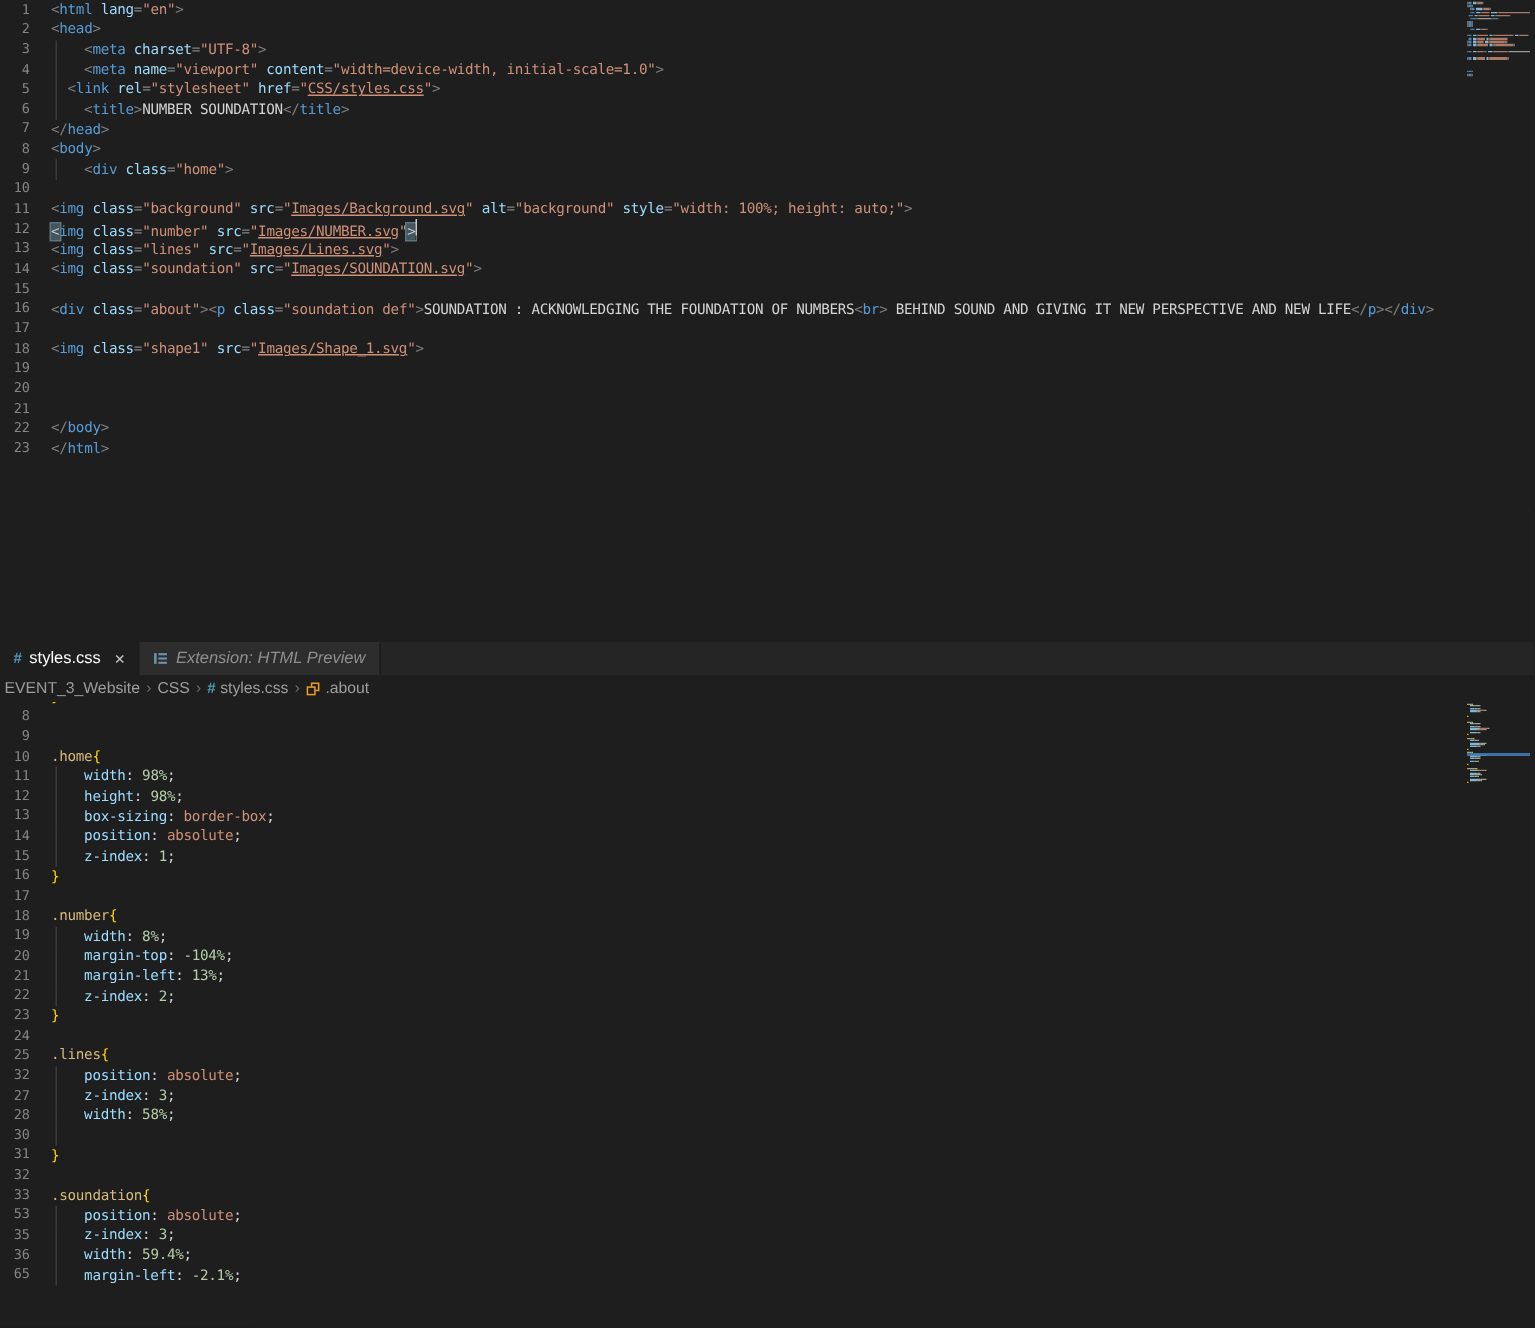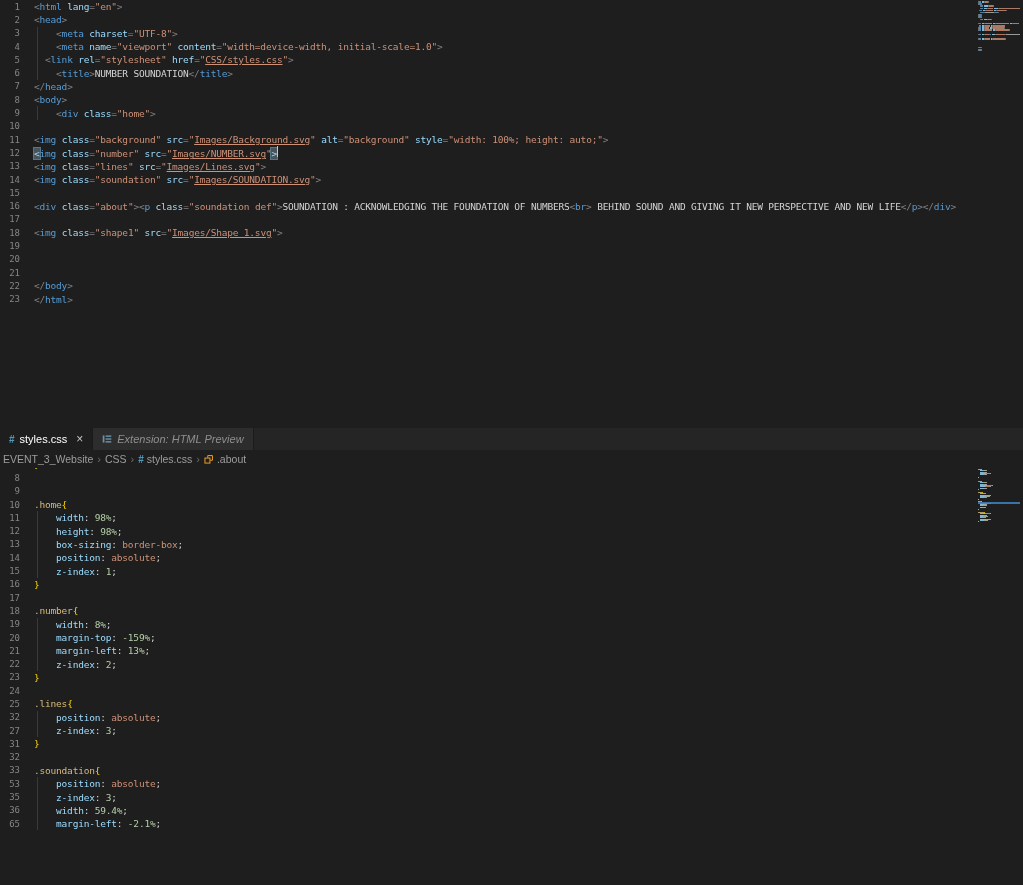--- a/index.html
+++ b/index.html
@@ -322,28 +322,30 @@
         <div class="row"><span class="ln">10</span><span class="lt"><span class="tk-sel">.home</span><span class="tk-br">{</span></span></div>
         <div class="row guide"><span class="ln">11</span><span class="lt"><span class="tk-x">    </span><span class="tk-prop">width</span><span class="tk-pu">: </span><span class="tk-num">98%</span><span class="tk-pu">;</span></span></div>
         <div class="row guide"><span class="ln">12</span><span class="lt"><span class="tk-x">    </span><span class="tk-prop">height</span><span class="tk-pu">: </span><span class="tk-num">98%</span><span class="tk-pu">;</span></span></div>
         <div class="row guide"><span class="ln">13</span><span class="lt"><span class="tk-x">    </span><span class="tk-prop">box-sizing</span><span class="tk-pu">: </span><span class="tk-kw">border-box</span><span class="tk-pu">;</span></span></div>
         <div class="row guide"><span class="ln">14</span><span class="lt"><span class="tk-x">    </span><span class="tk-prop">position</span><span class="tk-pu">: </span><span class="tk-kw">absolute</span><span class="tk-pu">;</span></span></div>
         <div class="row guide"><span class="ln">15</span><span class="lt"><span class="tk-x">    </span><span class="tk-prop">z-index</span><span class="tk-pu">: </span><span class="tk-num">1</span><span class="tk-pu">;</span></span></div>
         <div class="row"><span class="ln">16</span><span class="lt"><span class="tk-br">}</span></span></div>
         <div class="row"><span class="ln">17</span><span class="lt"></span></div>
         <div class="row"><span class="ln">18</span><span class="lt"><span class="tk-sel">.number</span><span class="tk-br">{</span></span></div>
         <div class="row guide"><span class="ln">19</span><span class="lt"><span class="tk-x">    </span><span class="tk-prop">width</span><span class="tk-pu">: </span><span class="tk-num">8%</span><span class="tk-pu">;</span></span></div>
-        <div class="row guide"><span class="ln">20</span><span class="lt"><span class="tk-x">    </span><span class="tk-prop">margin-top</span><span class="tk-pu">: </span><span class="tk-num">-159%</span><span class="tk-pu">;</span></span></div>
+        <div class="row guide"><span class="ln">20</span><span class="lt"><span class="tk-x">    </span><span class="tk-prop">margin-top</span><span class="tk-pu">: </span><span class="tk-num">-104%</span><span class="tk-pu">;</span></span></div>
         <div class="row guide"><span class="ln">21</span><span class="lt"><span class="tk-x">    </span><span class="tk-prop">margin-left</span><span class="tk-pu">: </span><span class="tk-num">13%</span><span class="tk-pu">;</span></span></div>
         <div class="row guide"><span class="ln">22</span><span class="lt"><span class="tk-x">    </span><span class="tk-prop">z-index</span><span class="tk-pu">: </span><span class="tk-num">2</span><span class="tk-pu">;</span></span></div>
         <div class="row"><span class="ln">23</span><span class="lt"><span class="tk-br">}</span></span></div>
         <div class="row"><span class="ln">24</span><span class="lt"></span></div>
         <div class="row"><span class="ln">25</span><span class="lt"><span class="tk-sel">.lines</span><span class="tk-br">{</span></span></div>
         <div class="row guide"><span class="ln">32</span><span class="lt"><span class="tk-x">    </span><span class="tk-prop">position</span><span class="tk-pu">: </span><span class="tk-kw">absolute</span><span class="tk-pu">;</span></span></div>
         <div class="row guide"><span class="ln">27</span><span class="lt"><span class="tk-x">    </span><span class="tk-prop">z-index</span><span class="tk-pu">: </span><span class="tk-num">3</span><span class="tk-pu">;</span></span></div>
+        <div class="row guide"><span class="ln">28</span><span class="lt"><span class="tk-x">    </span><span class="tk-prop">width</span><span class="tk-pu">: </span><span class="tk-num">58%</span><span class="tk-pu">;</span></span></div>
+        <div class="row guide"><span class="ln">30</span><span class="lt"></span></div>
         <div class="row"><span class="ln">31</span><span class="lt"><span class="tk-br">}</span></span></div>
         <div class="row"><span class="ln">32</span><span class="lt"></span></div>
         <div class="row"><span class="ln">33</span><span class="lt"><span class="tk-sel">.soundation</span><span class="tk-br">{</span></span></div>
         <div class="row guide"><span class="ln">53</span><span class="lt"><span class="tk-x">    </span><span class="tk-prop">position</span><span class="tk-pu">: </span><span class="tk-kw">absolute</span><span class="tk-pu">;</span></span></div>
         <div class="row guide"><span class="ln">35</span><span class="lt"><span class="tk-x">    </span><span class="tk-prop">z-index</span><span class="tk-pu">: </span><span class="tk-num">3</span><span class="tk-pu">;</span></span></div>
         <div class="row guide"><span class="ln">36</span><span class="lt"><span class="tk-x">    </span><span class="tk-prop">width</span><span class="tk-pu">: </span><span class="tk-num">59.4%</span><span class="tk-pu">;</span></span></div>
         <div class="row guide"><span class="ln">65</span><span class="lt"><span class="tk-x">    </span><span class="tk-prop">margin-left</span><span class="tk-pu">: </span><span class="tk-num">-2.1%</span><span class="tk-pu">;</span></span></div>
       </div>
     <div class="minimap" id="bottom-minimap">
         <div class="mm-row">

